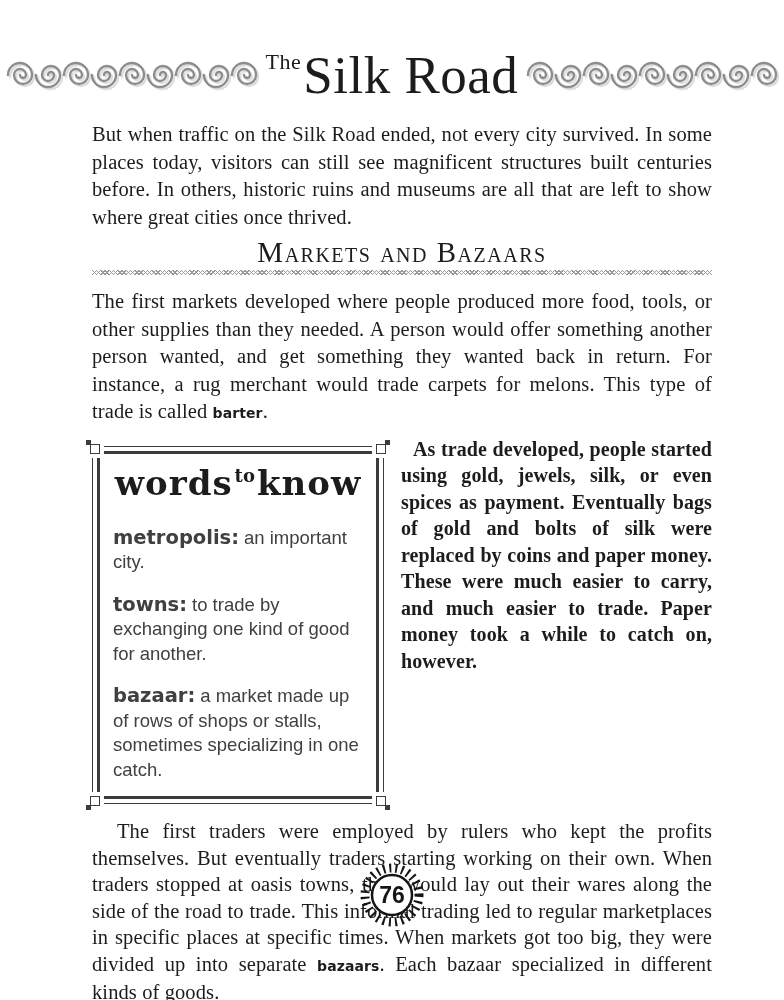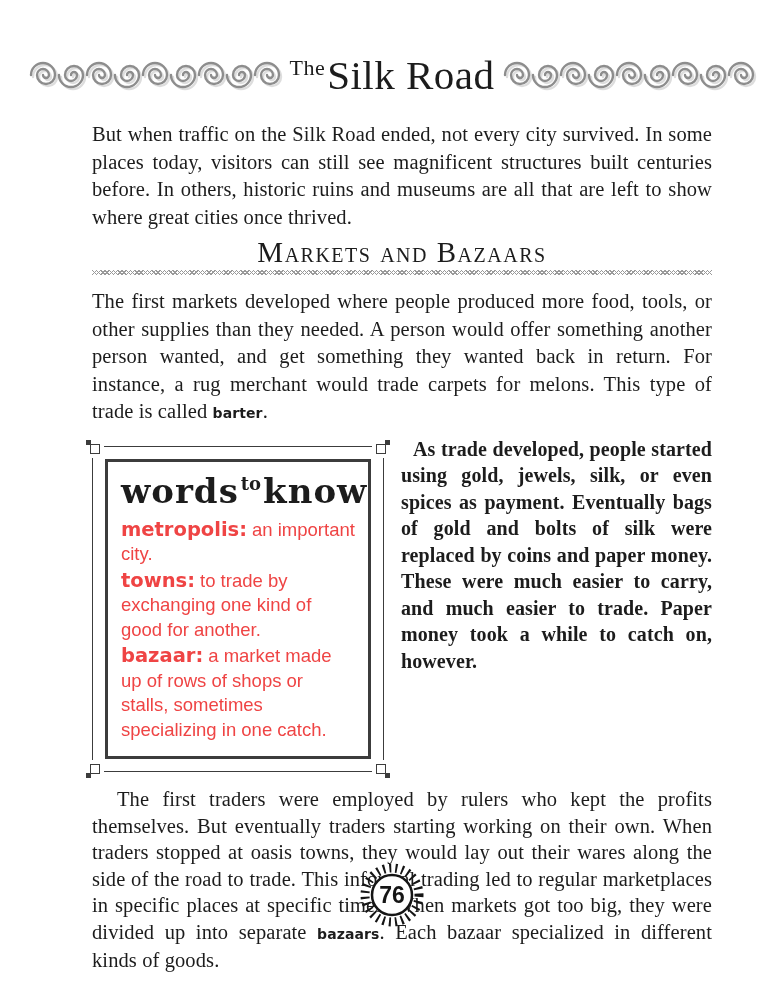--- a/index.html
+++ b/index.html
@@ -16,21 +16,21 @@
   .hdr {
     display:flex; align-items:center; justify-content:center;
     gap:8px; padding-top:50px; height:100px;
   }
   .orn { filter:drop-shadow(2px 2px 0 #dddddd); flex:none; }
   .title { white-space:nowrap; display:flex; align-items:flex-start; }
   .title-the {
     font-size:22px; line-height:1; position:relative; top:2px; margin-right:2px;
     letter-spacing:0.5px;
   }
-  .title-main { font-size:41px; line-height:1; letter-spacing:0.5px; }
+  .title-main { font-size:53px; line-height:1; letter-spacing:0.5px; }
   
   .main { padding:0 72px 0 92px; }
   .body {
     font-size:20.5px; line-height:27.5px; text-align:justify;
     letter-spacing:0.1px;
   }
   .p1 { margin-top:21px; }
   .kw { font-family:"DejaVu Sans", sans-serif; font-weight:700; font-size:14px; }
   .sect { margin-top:5px; }
   .sect h2 {
@@ -43,35 +43,35 @@
     background-image:
       repeating-linear-gradient(45deg,  #9a9a9a 0 1px, transparent 1px 3px),
       repeating-linear-gradient(-45deg, #9a9a9a 0 1px, transparent 1px 3px);
   }
   .p2 { margin-top:13px; }
   
   .row { display:flex; gap:17px; margin-top:13px; align-items:flex-start; }
   .wtk {
     flex:none; width:292px;
     border:1.5px solid #3c3c3c;
-    padding:12px; position:relative; margin-top:5px;
+    padding:4px; position:relative; margin-top:5px;
   }
   .wtk-inner { border:3px solid #3c3c3c; padding:10px 13px 14px; }
   .wtk-title {
     font-family:"DejaVu Serif", serif; font-weight:bold;
     font-size:34px; line-height:38px; text-align:center;
     white-space:nowrap; letter-spacing:1px;
   }
   .wtk-title .to {
     font-size:18px; position:relative; top:-13px; margin:0 2px;
     letter-spacing:0;
   }
   .entry {
     font-family:"Liberation Sans", sans-serif;
-    font-size:18.5px; line-height:24.5px; margin-top:2px; color:#ef4444;
+    font-size:18.5px; line-height:24.5px; margin-top:18px; color:#404040;
   }
   .term {
     font-family:"DejaVu Sans", sans-serif; font-weight:700;
     font-size:19.5px; margin-right:5px;
   }
   .crn { position:absolute; width:18px; height:18px; background:#ffffff; }
   .crn::before { content:""; position:absolute; inset:4px; border:1.5px solid #3c3c3c; }
   .crn::after  { content:""; position:absolute; width:5px; height:5px; background:#3c3c3c; }
   .tl { top:-7px; left:-7px; }  .tl::after { top:0; left:0; }
   .tr { top:-7px; right:-7px; } .tr::after { top:0; right:0; }

